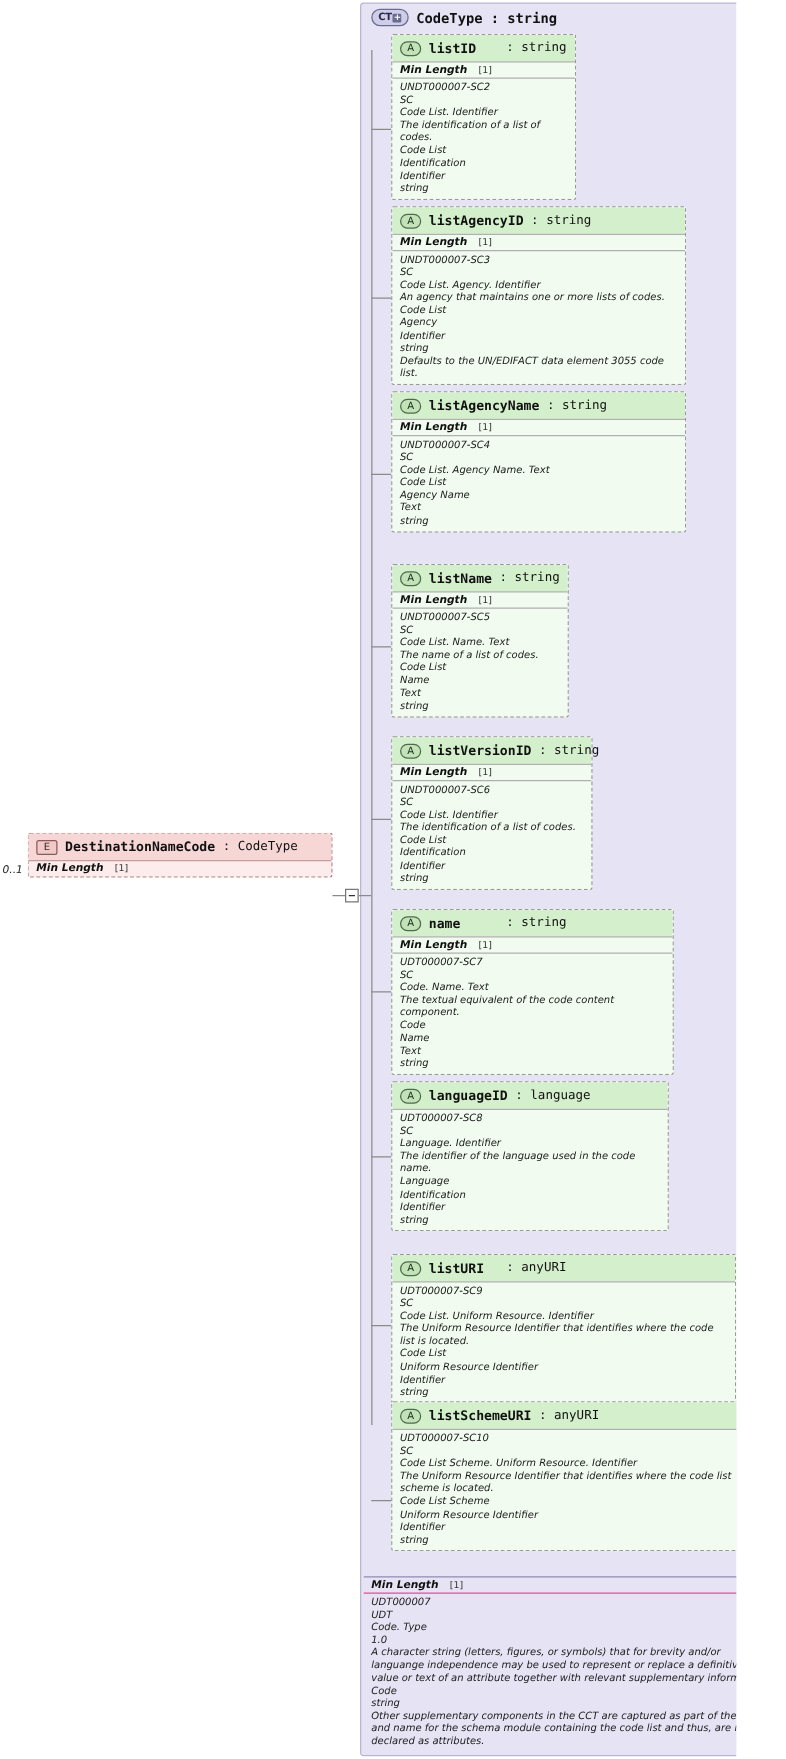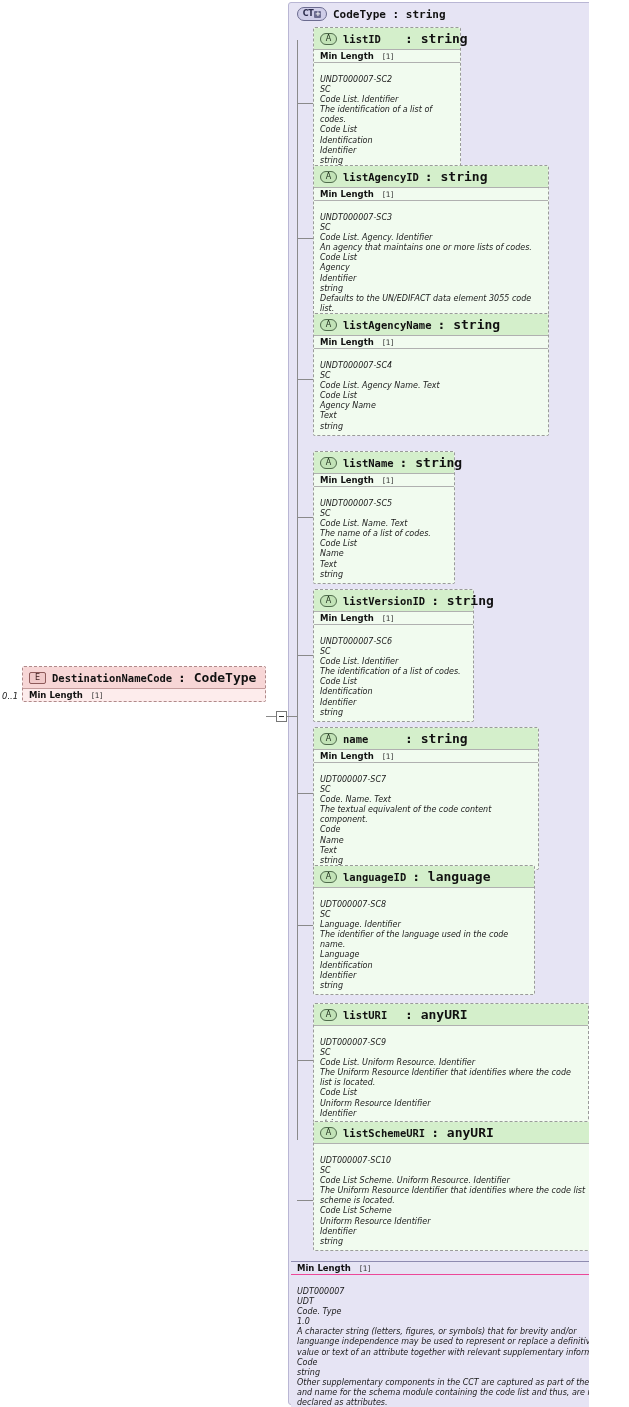--- a/index.html
+++ b/index.html
@@ -98,44 +98,44 @@
     font-family: "DejaVu Sans", sans-serif;
     line-height: 1;
     flex: 0 0 auto;
   }
   .box-name {
     font-size: 10.5px; font-weight: bold; color: #111;
     font-family: "DejaVu Sans Mono", monospace;
     white-space: nowrap;
   }
   .box-type {
-    font-size: 13px; font-weight: bold; color: #111;
+    font-size: 10px; font-weight: normal; color: #111;
     font-family: "DejaVu Sans Mono", monospace;
     white-space: nowrap;
   }
   .name-pad { display: inline-block; min-width: 56px; }
 
   .facet-row {
     border-top: 1px solid #b0b0b0;
     padding: 1px 6px 1px 6px;
     display: flex; align-items: baseline; gap: 9px;
     height: 13px;
   }
   .facet-label {
-    font-size: 8.5px; font-weight: bold; color: #111;
+    font-size: 8.5px; font-style: italic; font-weight: bold; color: #111;
     font-family: "DejaVu Sans", sans-serif;
   }
   .facet-card {
     font-size: 7.5px; color: #333;
     font-family: "DejaVu Sans", sans-serif;
   }
 
   .doc {
     border-top: 1px solid #b0b0b0;
-    padding: 12px 6px 3px 6px;
+    padding: 2px 6px 3px 6px;
   }
   .doc div {
     font-size: 8px;
     font-style: italic;
     color: #1a1a1a;
     line-height: 10.1px;
     font-family: "DejaVu Sans", sans-serif;
     white-space: normal;
   }
 

